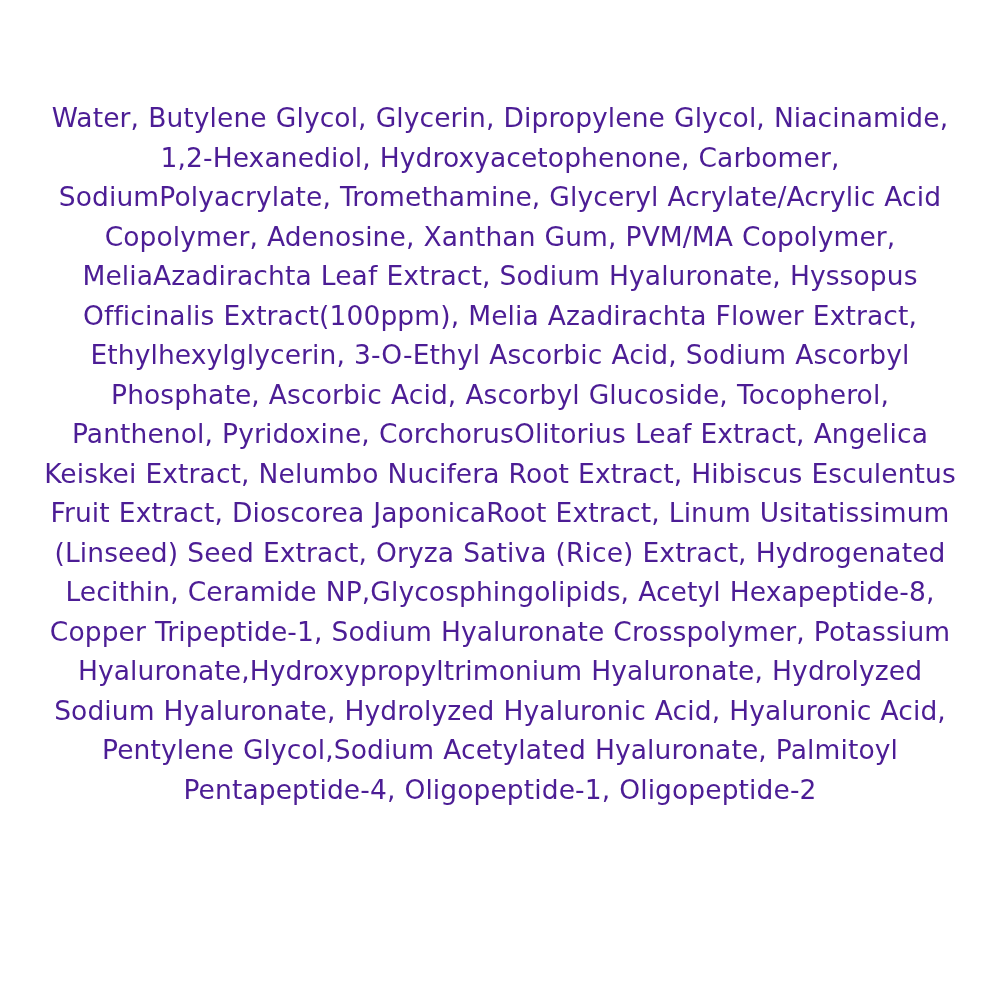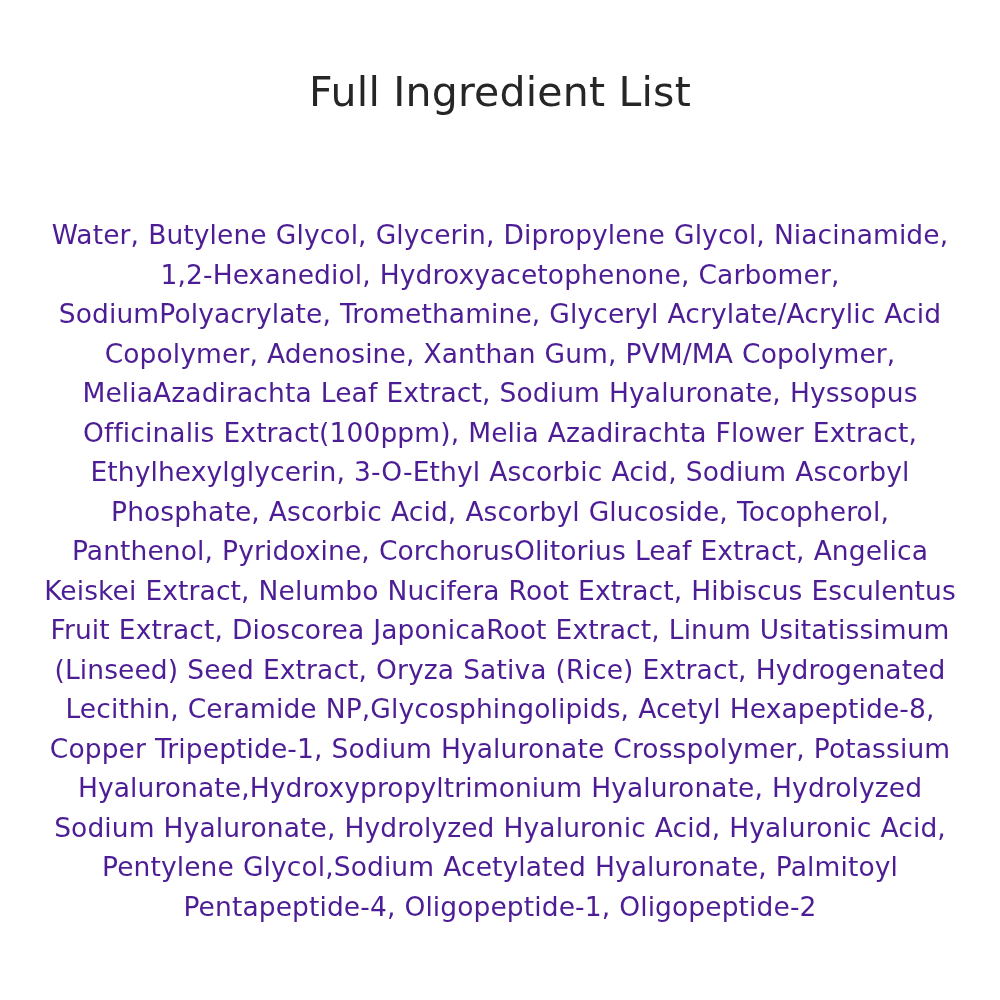--- a/index.html
+++ b/index.html
@@ -48,17 +48,16 @@
     font-weight: 400;
     word-spacing: 0.5px;
     letter-spacing: 0.1px;
     margin: 0;
   }
 </style>
 </head>
 <body>
 
 <div class="page">
-  <h1 class="title">Full Ingredient List</h1>
   <div class="ingredients-block">
     <p class="ingredients-text">Water, Butylene Glycol, Glycerin, Dipropylene Glycol, Niacinamide, 1,2-Hexanediol, Hydroxyacetophenone, Carbomer, SodiumPolyacrylate, Tromethamine, Glyceryl Acrylate/Acrylic Acid Copolymer, Adenosine, Xanthan Gum, PVM/MA Copolymer, MeliaAzadirachta Leaf Extract, Sodium Hyaluronate, Hyssopus Officinalis Extract(100ppm), Melia Azadirachta Flower Extract, Ethylhexylglycerin, 3-O-Ethyl Ascorbic Acid, Sodium Ascorbyl Phosphate, Ascorbic Acid, Ascorbyl Glucoside, Tocopherol, Panthenol, Pyridoxine, CorchorusOlitorius Leaf Extract, Angelica Keiskei Extract, Nelumbo Nucifera Root Extract, Hibiscus Esculentus Fruit Extract, Dioscorea JaponicaRoot Extract, Linum Usitatissimum (Linseed) Seed Extract, Oryza Sativa (Rice) Extract, Hydrogenated Lecithin, Ceramide NP,Glycosphingolipids, Acetyl Hexapeptide-8, Copper Tripeptide-1, Sodium Hyaluronate Crosspolymer, Potassium Hyaluronate,Hydroxypropyltrimonium Hyaluronate, Hydrolyzed Sodium Hyaluronate, Hydrolyzed Hyaluronic Acid, Hyaluronic Acid, Pentylene Glycol,Sodium Acetylated Hyaluronate, Palmitoyl Pentapeptide-4, Oligopeptide-1, Oligopeptide-2</p>
   </div>
 </div>
 
 </body></html>

